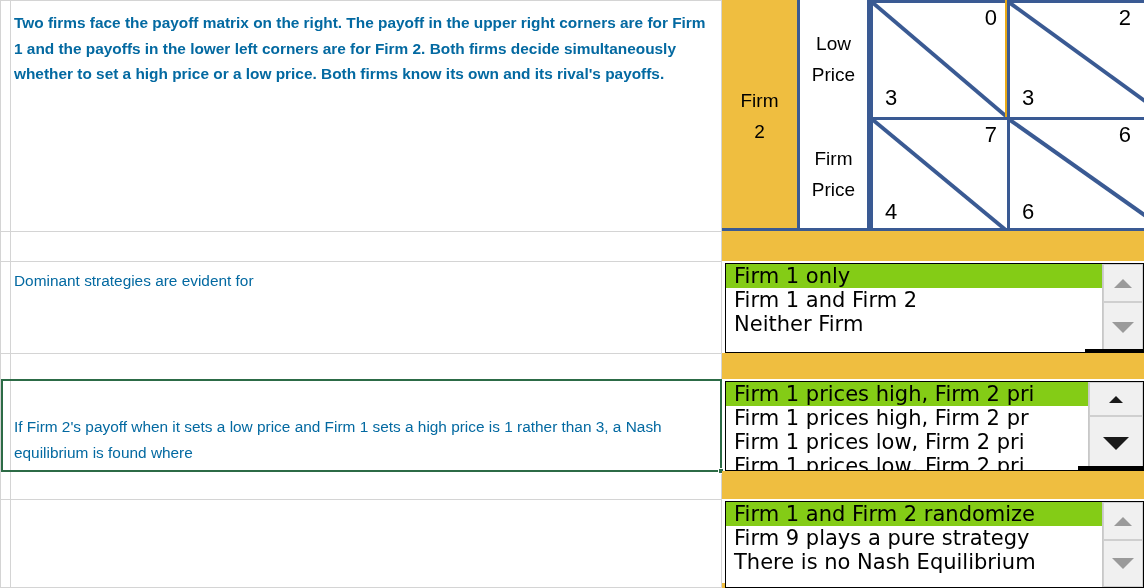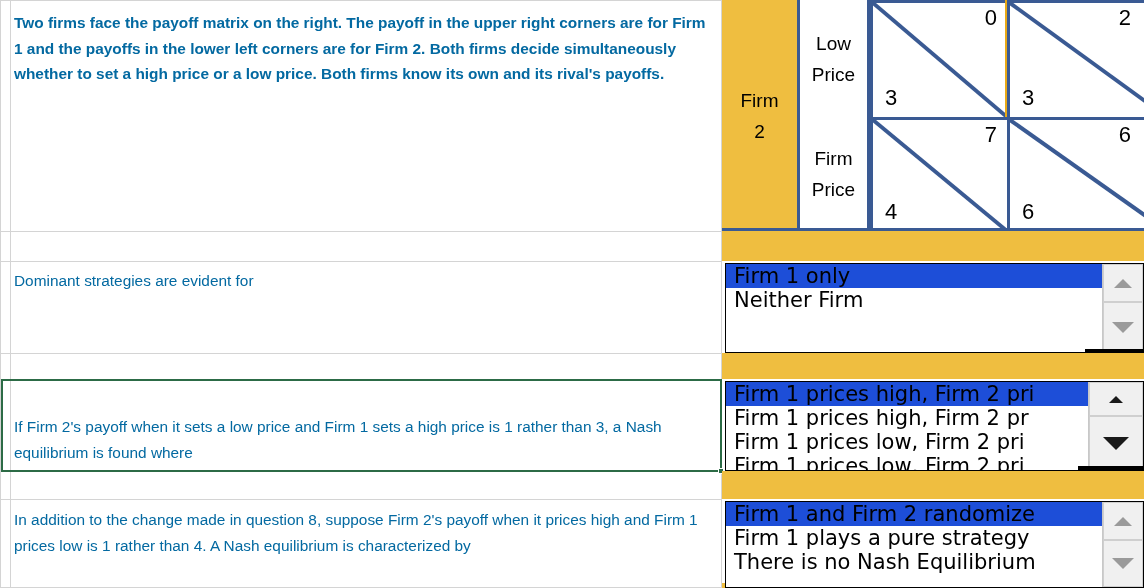--- a/index.html
+++ b/index.html
@@ -175,21 +175,21 @@
     height: 24px;
     line-height: 24px;
     padding-left: 8px;
     font-size: 21px;
     color: #000000;
     white-space: nowrap;
     overflow: hidden;
     font-family: "DejaVu Sans", sans-serif;
   }
   .lb-item.selected {
-    background: #1d4ed8;
+    background: #84cc16;
   }
   .scrollbar {
     width: 40px;
     flex: 0 0 40px;
     background: #efefef;
     border-left: 1px solid #c8c8c8;
     display: flex;
     flex-direction: column;
   }
   .sb-btn {
@@ -248,21 +248,20 @@
   <div class="gridline-v" style="left:0px;   top:0px; height:588px;"></div>
   <div class="gridline-v" style="left:10px;  top:0px; height:588px;"></div>
   <div class="gridline-v" style="left:721px; top:0px; height:588px;"></div>
 
   <div class="qcell bold" style="top:6px; width:708px; height:224px;">Two firms face the payoff matrix on the right.  The payoff in the upper right corners are for Firm 1 and the payoffs in the lower left corners are for Firm 2. Both firms decide simultaneously whether to set a high price or a low price. Both firms know its own and its rival's payoffs.</div>
 
   <div class="qcell" style="top:264px; width:708px; height:88px;">Dominant strategies are evident for</div>
 
   <div class="qcell" style="top:383px; width:700px; height:86px;margin-top:27px;">If Firm 2's payoff when it sets a low price and Firm 1 sets a high price is 1 rather than 3, a Nash equilibrium is found where</div>
 
-  <div class="qcell" style="top:503px; width:700px; height:85px;">In addition to the change made in question 8, suppose Firm 2's payoff when it prices high and Firm 1 prices low is 1 rather than 4. A Nash equilibrium is characterized by</div>
 
   <div class="active-cell-border" style="left:1px; top:379px; width:721px; height:93px;"></div>
   <div class="active-cell-handle" style="left:718px; top:468px;"></div>
 
   <div class="matrix-wrap">
 
     <div class="mx-firm2">
       <span>Firm</span>
       <span>2</span>
     </div>
@@ -317,20 +316,21 @@
   </div>
 
   <div class="orange-band" style="top:231px; height:30px;"></div>
   <div class="orange-band" style="top:353px; height:26px;"></div>
   <div class="orange-band" style="top:471px; height:28px;"></div>
   <div class="orange-band" style="top:583px; height:5px;"></div>
 
   <div class="listbox" style="left:725px; top:263px; width:419px; height:90px;">
     <div class="items">
       <div class="lb-item selected">Firm 1 only</div>
+      <div class="lb-item">Firm 1 and Firm 2</div>
       <div class="lb-item">Neither Firm</div>
     </div>
     <div class="scrollbar">
       <div class="sb-btn sb-up">
         <span class="arrow-up"></span>
       </div>
       <div class="sb-btn sb-down">
         <span class="arrow-down"></span>
       </div>
     </div>
@@ -351,21 +351,21 @@
       <div class="sb-btn sb-down">
         <span class="arrow-down"></span>
       </div>
     </div>
   </div>
   <div class="lb-bottom-shadow" style="left:1078px; top:466px; width:66px;"></div>
 
   <div class="listbox" style="left:725px; top:501px; width:419px; height:87px;">
     <div class="items">
       <div class="lb-item selected">Firm 1 and Firm 2 randomize</div>
-      <div class="lb-item">Firm 1 plays a pure strategy</div>
+      <div class="lb-item">Firm 9 plays a pure strategy</div>
       <div class="lb-item">There is no Nash Equilibrium</div>
     </div>
     <div class="scrollbar">
       <div class="sb-btn sb-up">
         <span class="arrow-up"></span>
       </div>
       <div class="sb-btn sb-down">
         <span class="arrow-down"></span>
       </div>
     </div>

